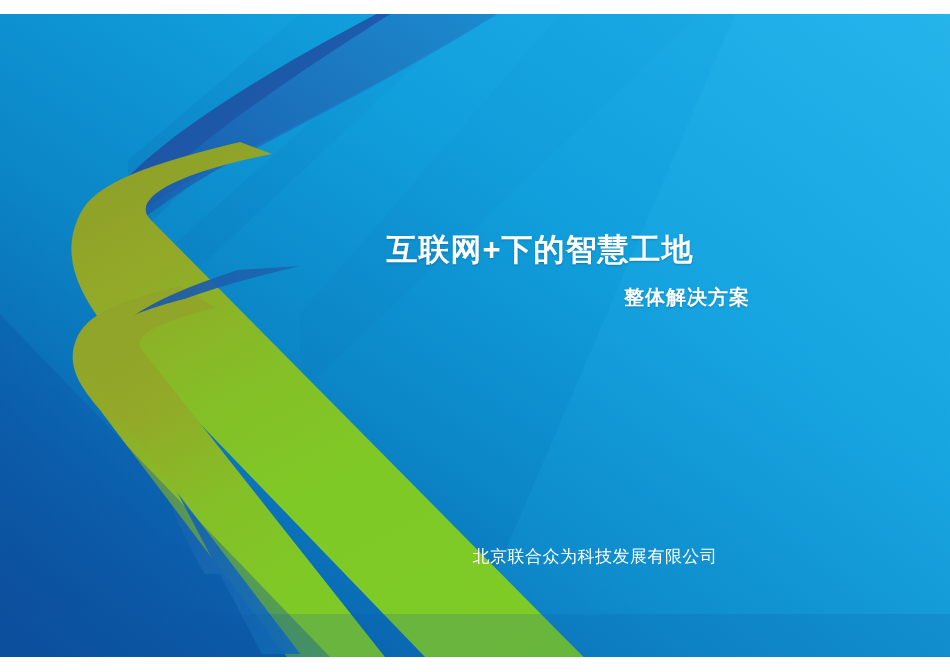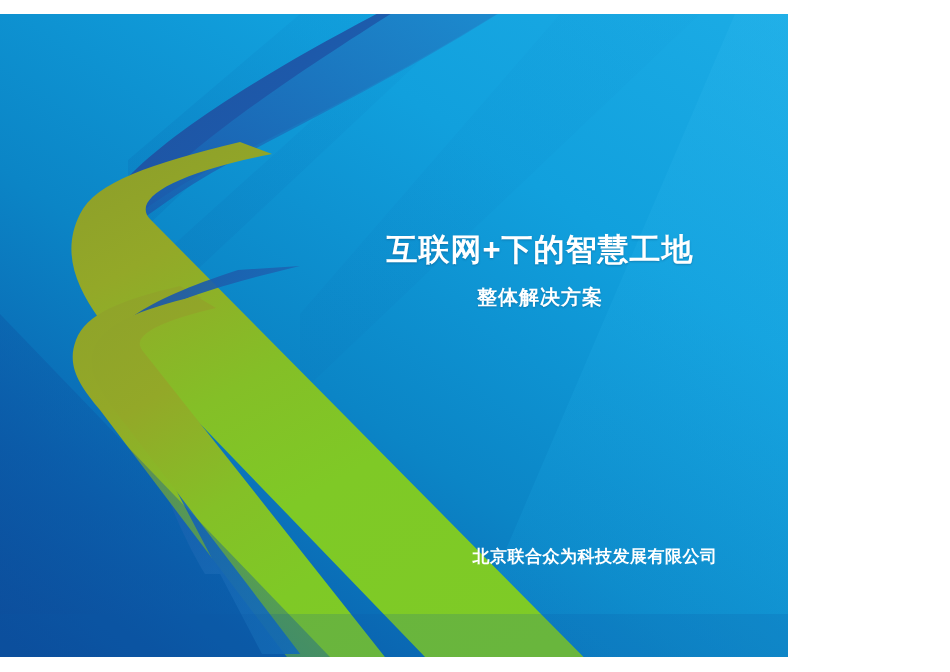--- a/index.html
+++ b/index.html
@@ -19,21 +19,21 @@
     width: 950px;
     height: 672px;
     background: #ffffff;
   }
 
   
   #slide-canvas {
     position: absolute;
     left: 0px;
     top: 14px;
-    width: 788px;
+    width: 950px;
     height: 643px;
     overflow: hidden;
     background: #15803d;
   }
 
   #bg-art {
     position: absolute;
     left: 0;
     top: 0;
     width: 950px;
@@ -62,34 +62,35 @@
   }
   #sub-title {
     margin: 14px 0 0 0;
     font-size: 20px;
     font-weight: bold;
     letter-spacing: 1px;
     color: #ffffff;
     line-height: 1.3;
     text-shadow: 0 1px 2px rgba(0, 40, 80, 0.28);
     white-space: nowrap;
+    text-align: right;
   }
 
   #company-block {
     position: absolute;
     left: 380px;
     top: 531px;
     width: 430px;
     text-align: center;
     z-index: 5;
   }
   #company-name {
     margin: 0;
     font-size: 17px;
-    font-weight: bold;
+    font-weight: normal;
     letter-spacing: 0.5px;
     color: #ffffff;
     white-space: nowrap;
   }
 
   
   #logo {
     position: absolute;
     left: 52px;
     top: 560px;

